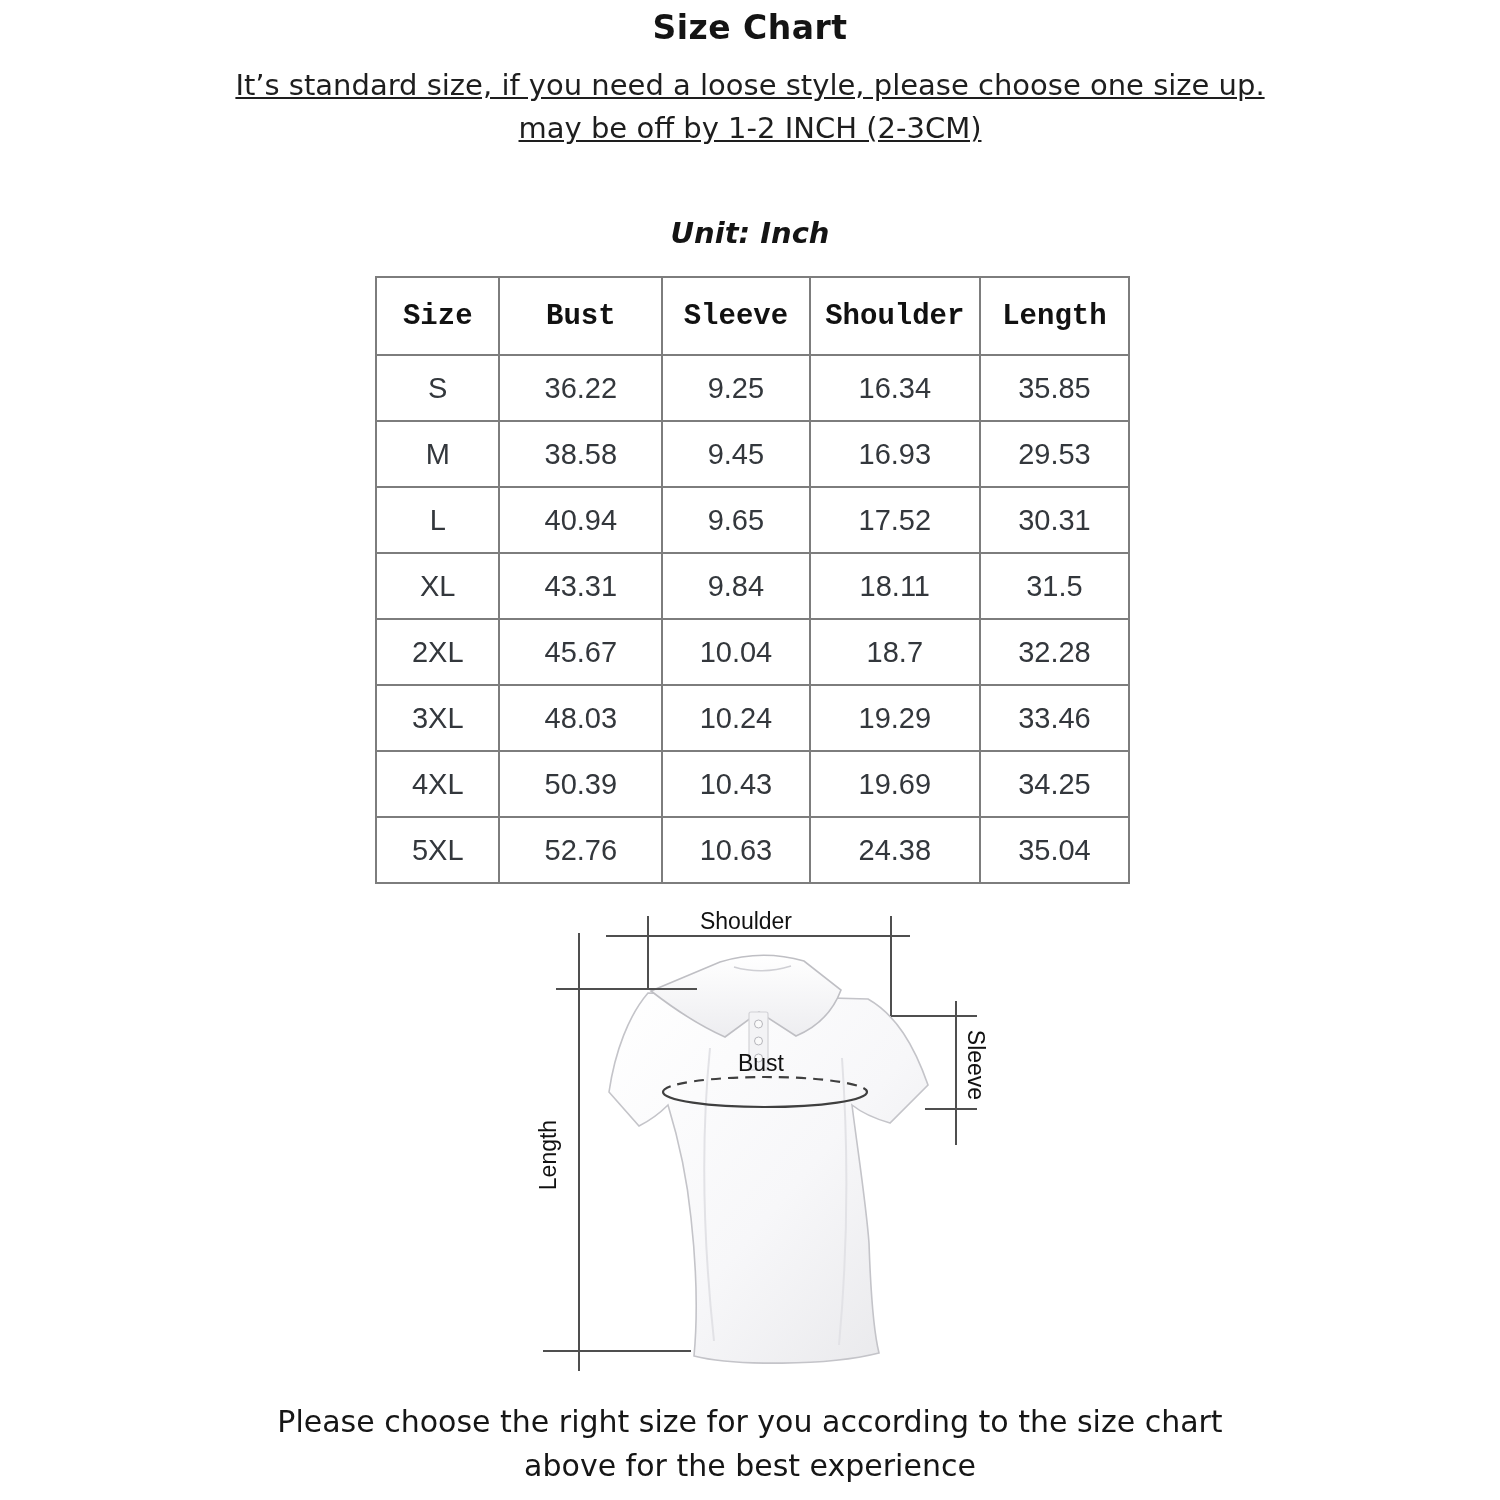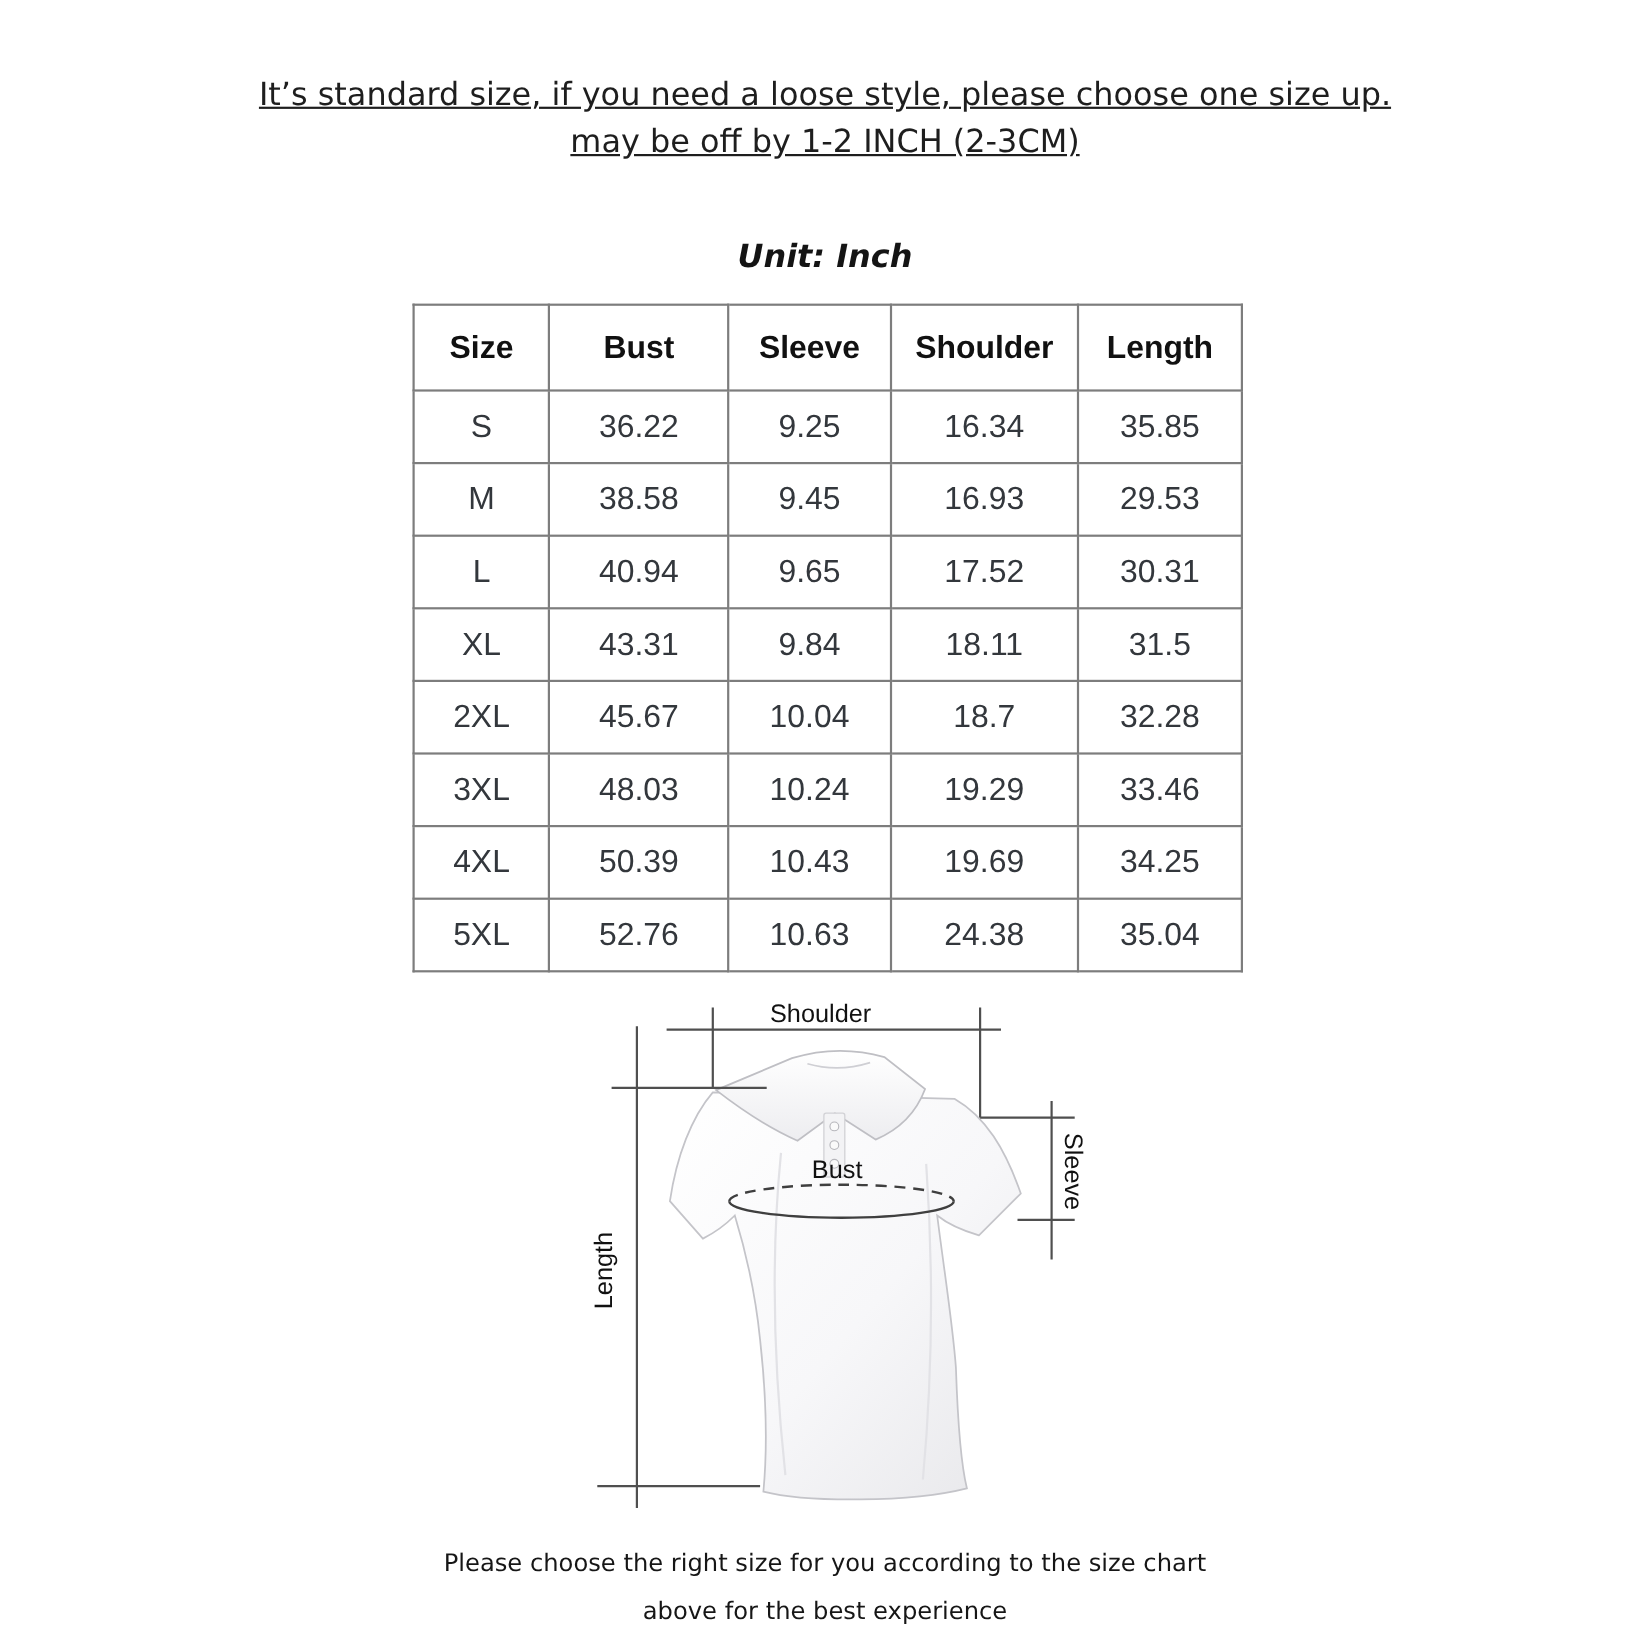--- a/index.html
+++ b/index.html
@@ -34,45 +34,46 @@
     table-layout:fixed;
     font-family:"Liberation Sans", sans-serif;
   }
   table.size-table th, table.size-table td {
     border:2px solid #7d7d7d;
     text-align:center; vertical-align:middle;
     background:#ffffff;
   }
   table.size-table th {
     height:74px;
-    font-size:29px; font-weight:700; color:#111111;
+    font-size:29px; font-weight:700; color:#111111;font-family:Liberation Mono, monospace;
   }
   table.size-table td {
     height:62px;
     font-size:29px; font-weight:400; color:#33373c;
   }
   .diagram {
     position:absolute; top:893px; left:498px;
     width:565px; height:502px;
   }
   .footer-note {
     position:absolute; top:1400px; left:50%; transform:translateX(-50%);
     width:1160px; text-align:center;
-    font-size:22px; line-height:44px; color:#161616;
+    font-size:30px; line-height:44px; color:#161616;
   }
   svg text {
     font-family:"Liberation Sans", sans-serif;
     font-size:23px; fill:#111111;
   }
 </style>
 </head>
 <body>
 
 <div class="page">
 
+  <div class="title">Size Chart</div>
 
   <div class="intro">
     <div>It’s standard size, if you need a loose style, please choose one size up.</div>
     <div>may be off by 1-2 INCH (2-3CM)</div>
   </div>
 
   <div class="unit-heading">Unit: Inch</div>
 
   <table class="size-table">
     <colgroup>

